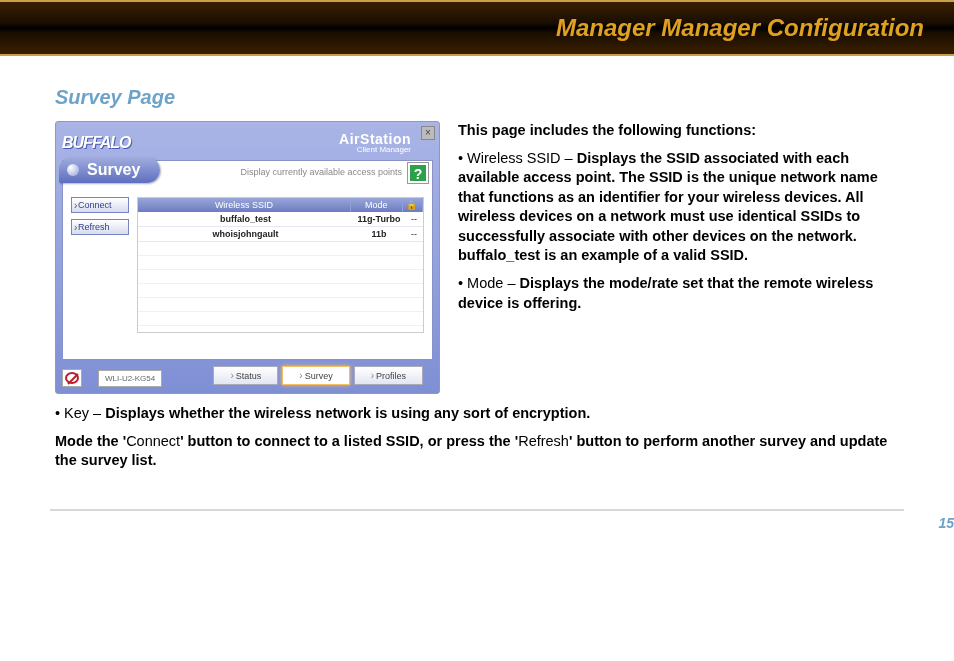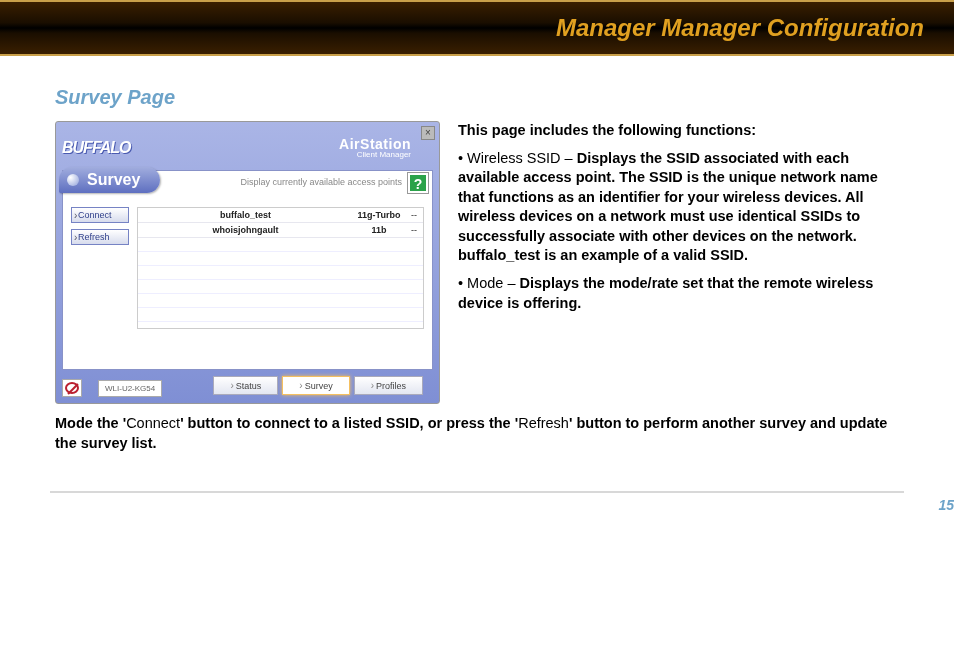--- a/index.html
+++ b/index.html
@@ -59,21 +59,21 @@
     border-radius: 3px;
     background: linear-gradient(to bottom, #aab5e6 0%, #7f8fd4 100%);
     position: relative;
     font-family: "Lucida Grande", Tahoma, sans-serif;
   }
   .titlebar {
     display: flex;
     align-items: center;
     justify-content: space-between;
     padding: 4px 6px 0 6px;
-    height: 48px;
+    height: 38px;
   }
   .brand-logo {
     color: #fff;
     font-weight: 900;
     font-style: italic;
     font-size: 16px;
     letter-spacing: -1px;
     text-shadow: 1px 1px 0 #4a5ab0;
   }
   .brand-sub {
@@ -312,20 +312,25 @@
           <div class="tab-lozenge">Survey</div>
           <div class="hint-box">Display currently available access points</div>
           <div class="help-box">?</div>
 
           <div class="panel-body">
             <div class="side-btns">
               <div class="lp-btn">Connect</div>
               <div class="lp-btn">Refresh</div>
             </div>
             <div class="table-area">
+              <div class="thead">
+                <div class="col-ssid">Wireless SSID</div>
+                <div class="col-mode">Mode</div>
+                <div class="col-key">🔒</div>
+              </div>
               <div class="trow">
                 <div class="col-ssid">buffalo_test</div>
                 <div class="col-mode">11g-Turbo</div>
                 <div class="col-key">--</div>
               </div>
               <div class="trow">
                 <div class="col-ssid">whoisjohngault</div>
                 <div class="col-mode">11b</div>
                 <div class="col-key">--</div>
               </div>
@@ -353,19 +358,22 @@
         <span class="nrm">• Wireless SSID – </span><span>Displays the SSID associated with each available access point. The SSID is the unique network name that functions as an identifier for your wireless devices. All wireless devices on a network must use identical SSIDs to successfully associate with other devices on the network. buffalo_test is an example of a valid SSID.</span>
       </p>
       <p>
         <span class="nrm">• Mode – </span><span>Displays the mode/rate set that the remote wireless device is offering.</span>
       </p>
     </div>
   </div>
 
   <div class="para-after">
     <p>
+      <span class="nrm">• Key – </span><span>Displays whether the wireless network is using any sort of encryption.</span>
+    </p>
+    <p>
       <span>Mode the '</span><span class="nrm">Connect</span><span>' button to connect to a listed SSID, or press the '</span><span class="nrm">Refresh</span><span>' button to perform another survey and update the survey list.</span>
     </p>
   </div>
 </div>
 
 <div class="divider"></div>
 <div class="page-num">15</div>
 
 </body></html>

